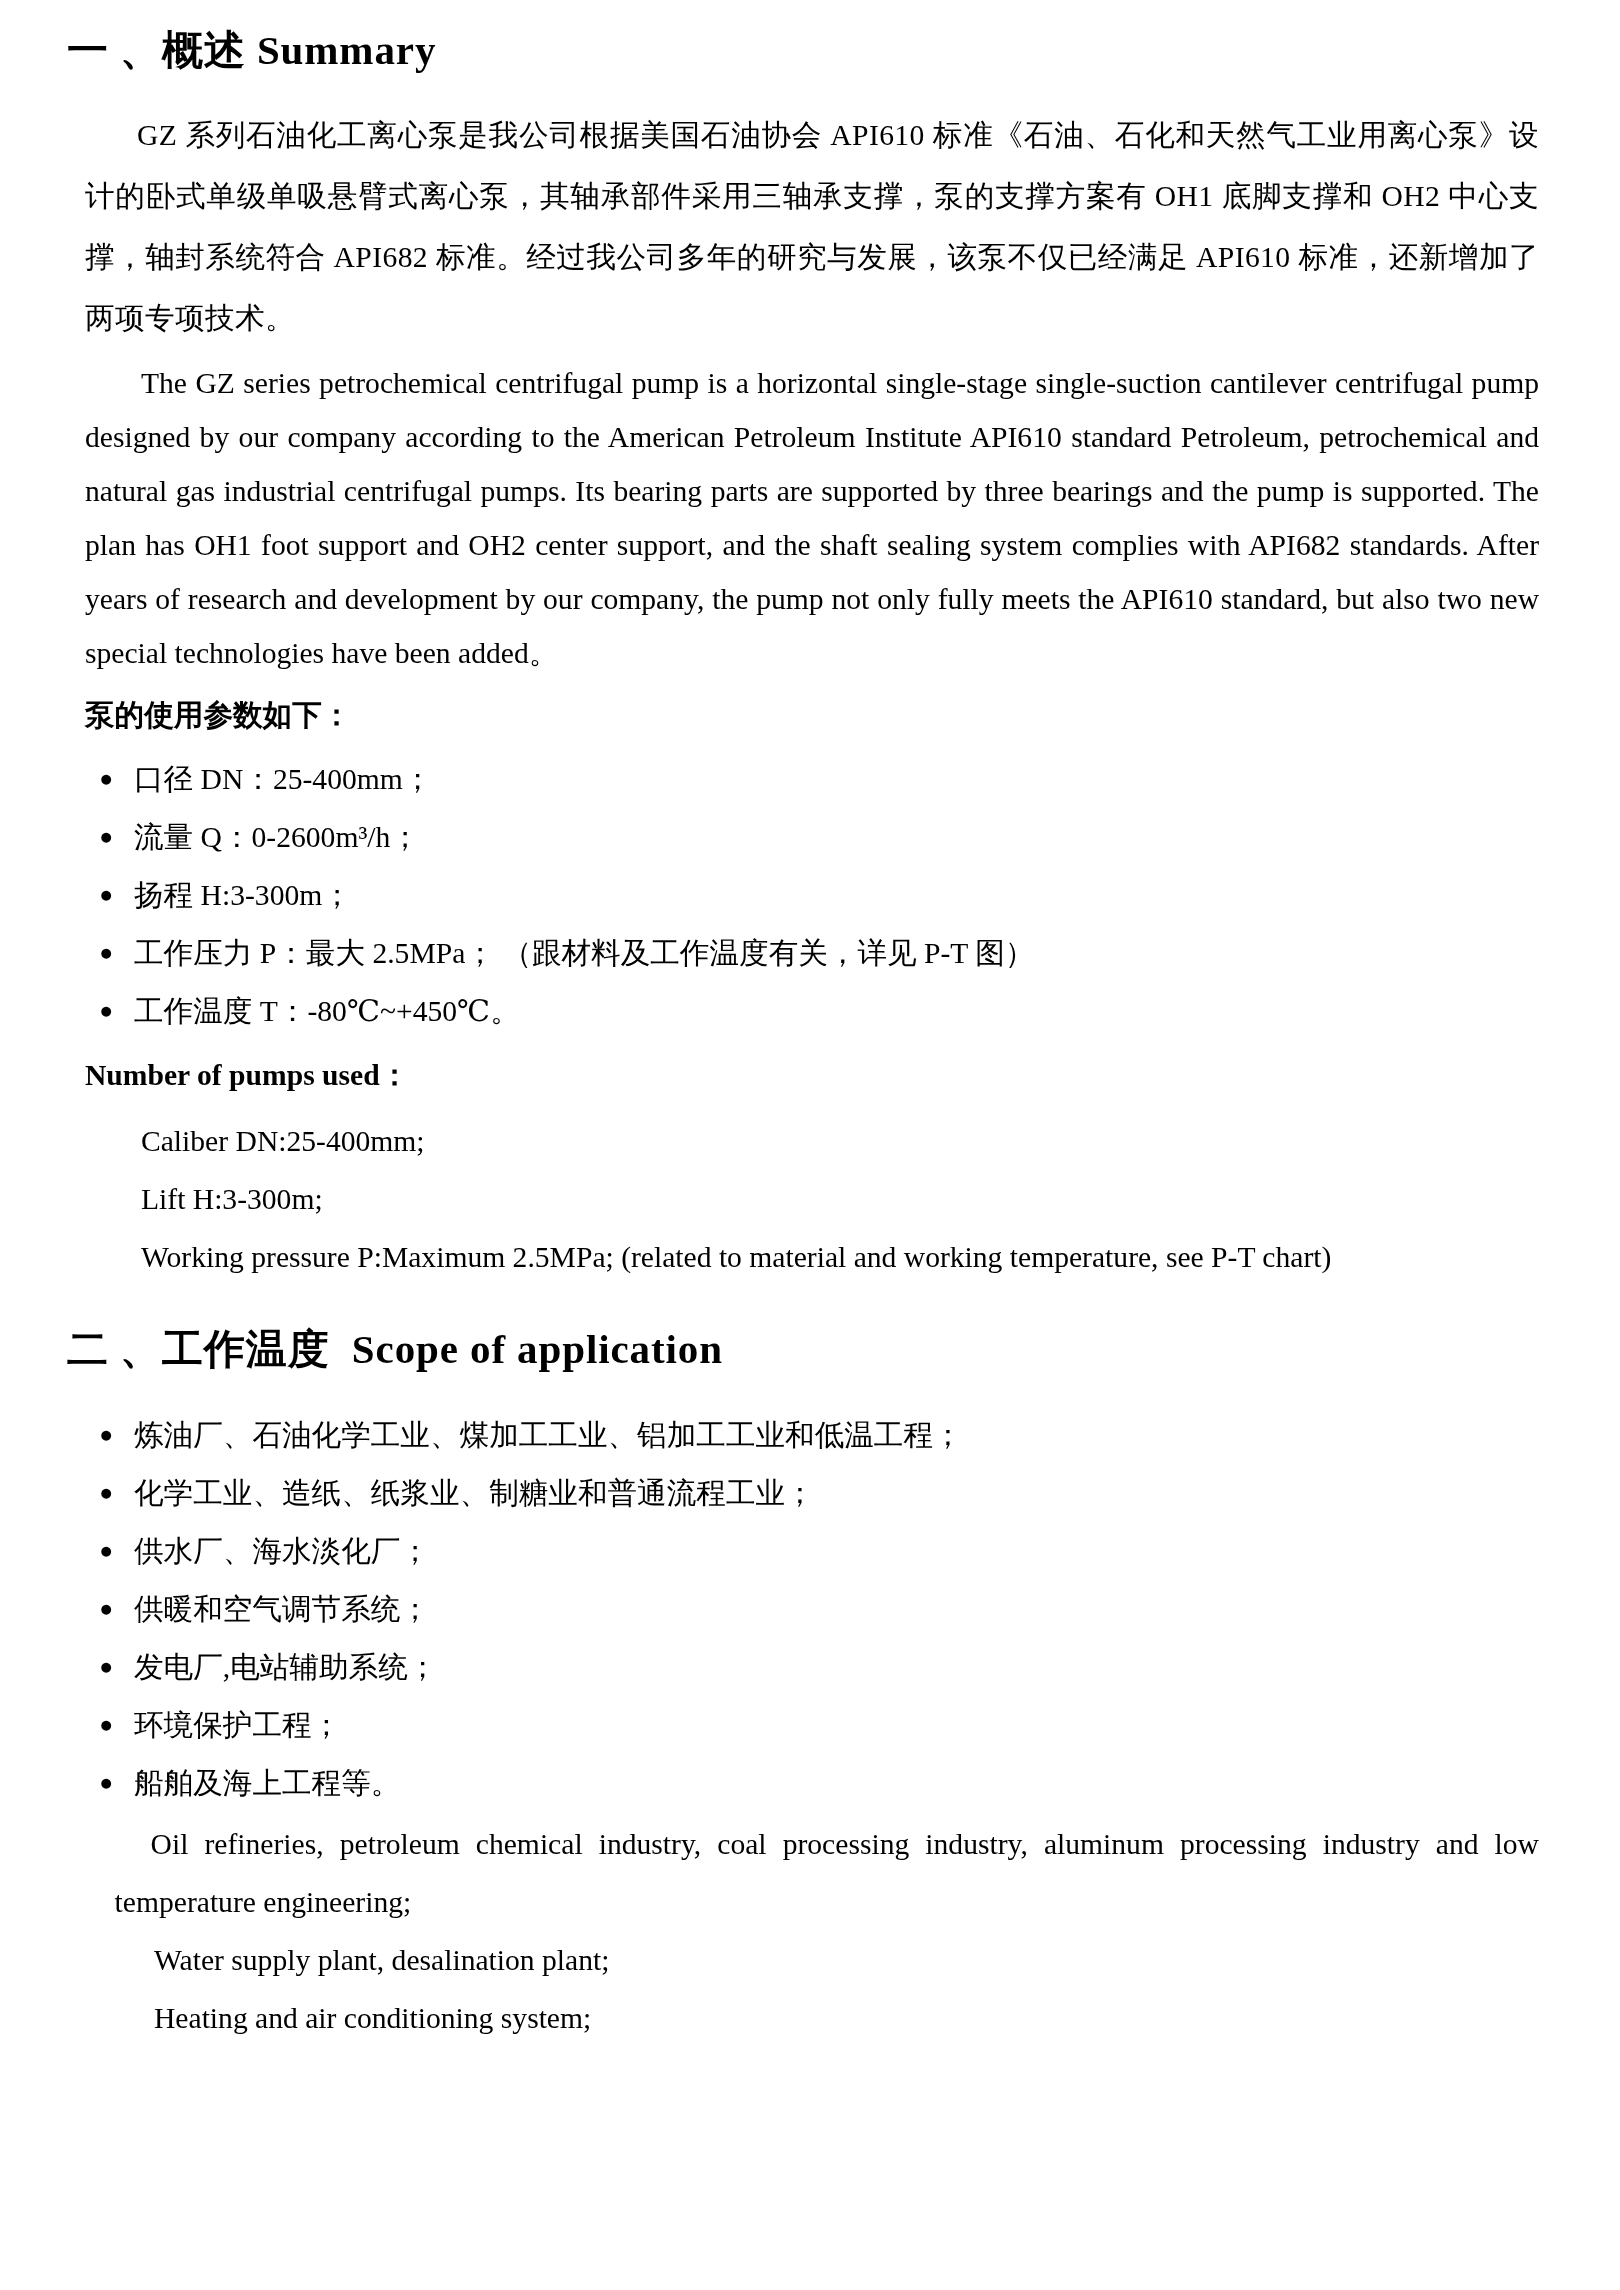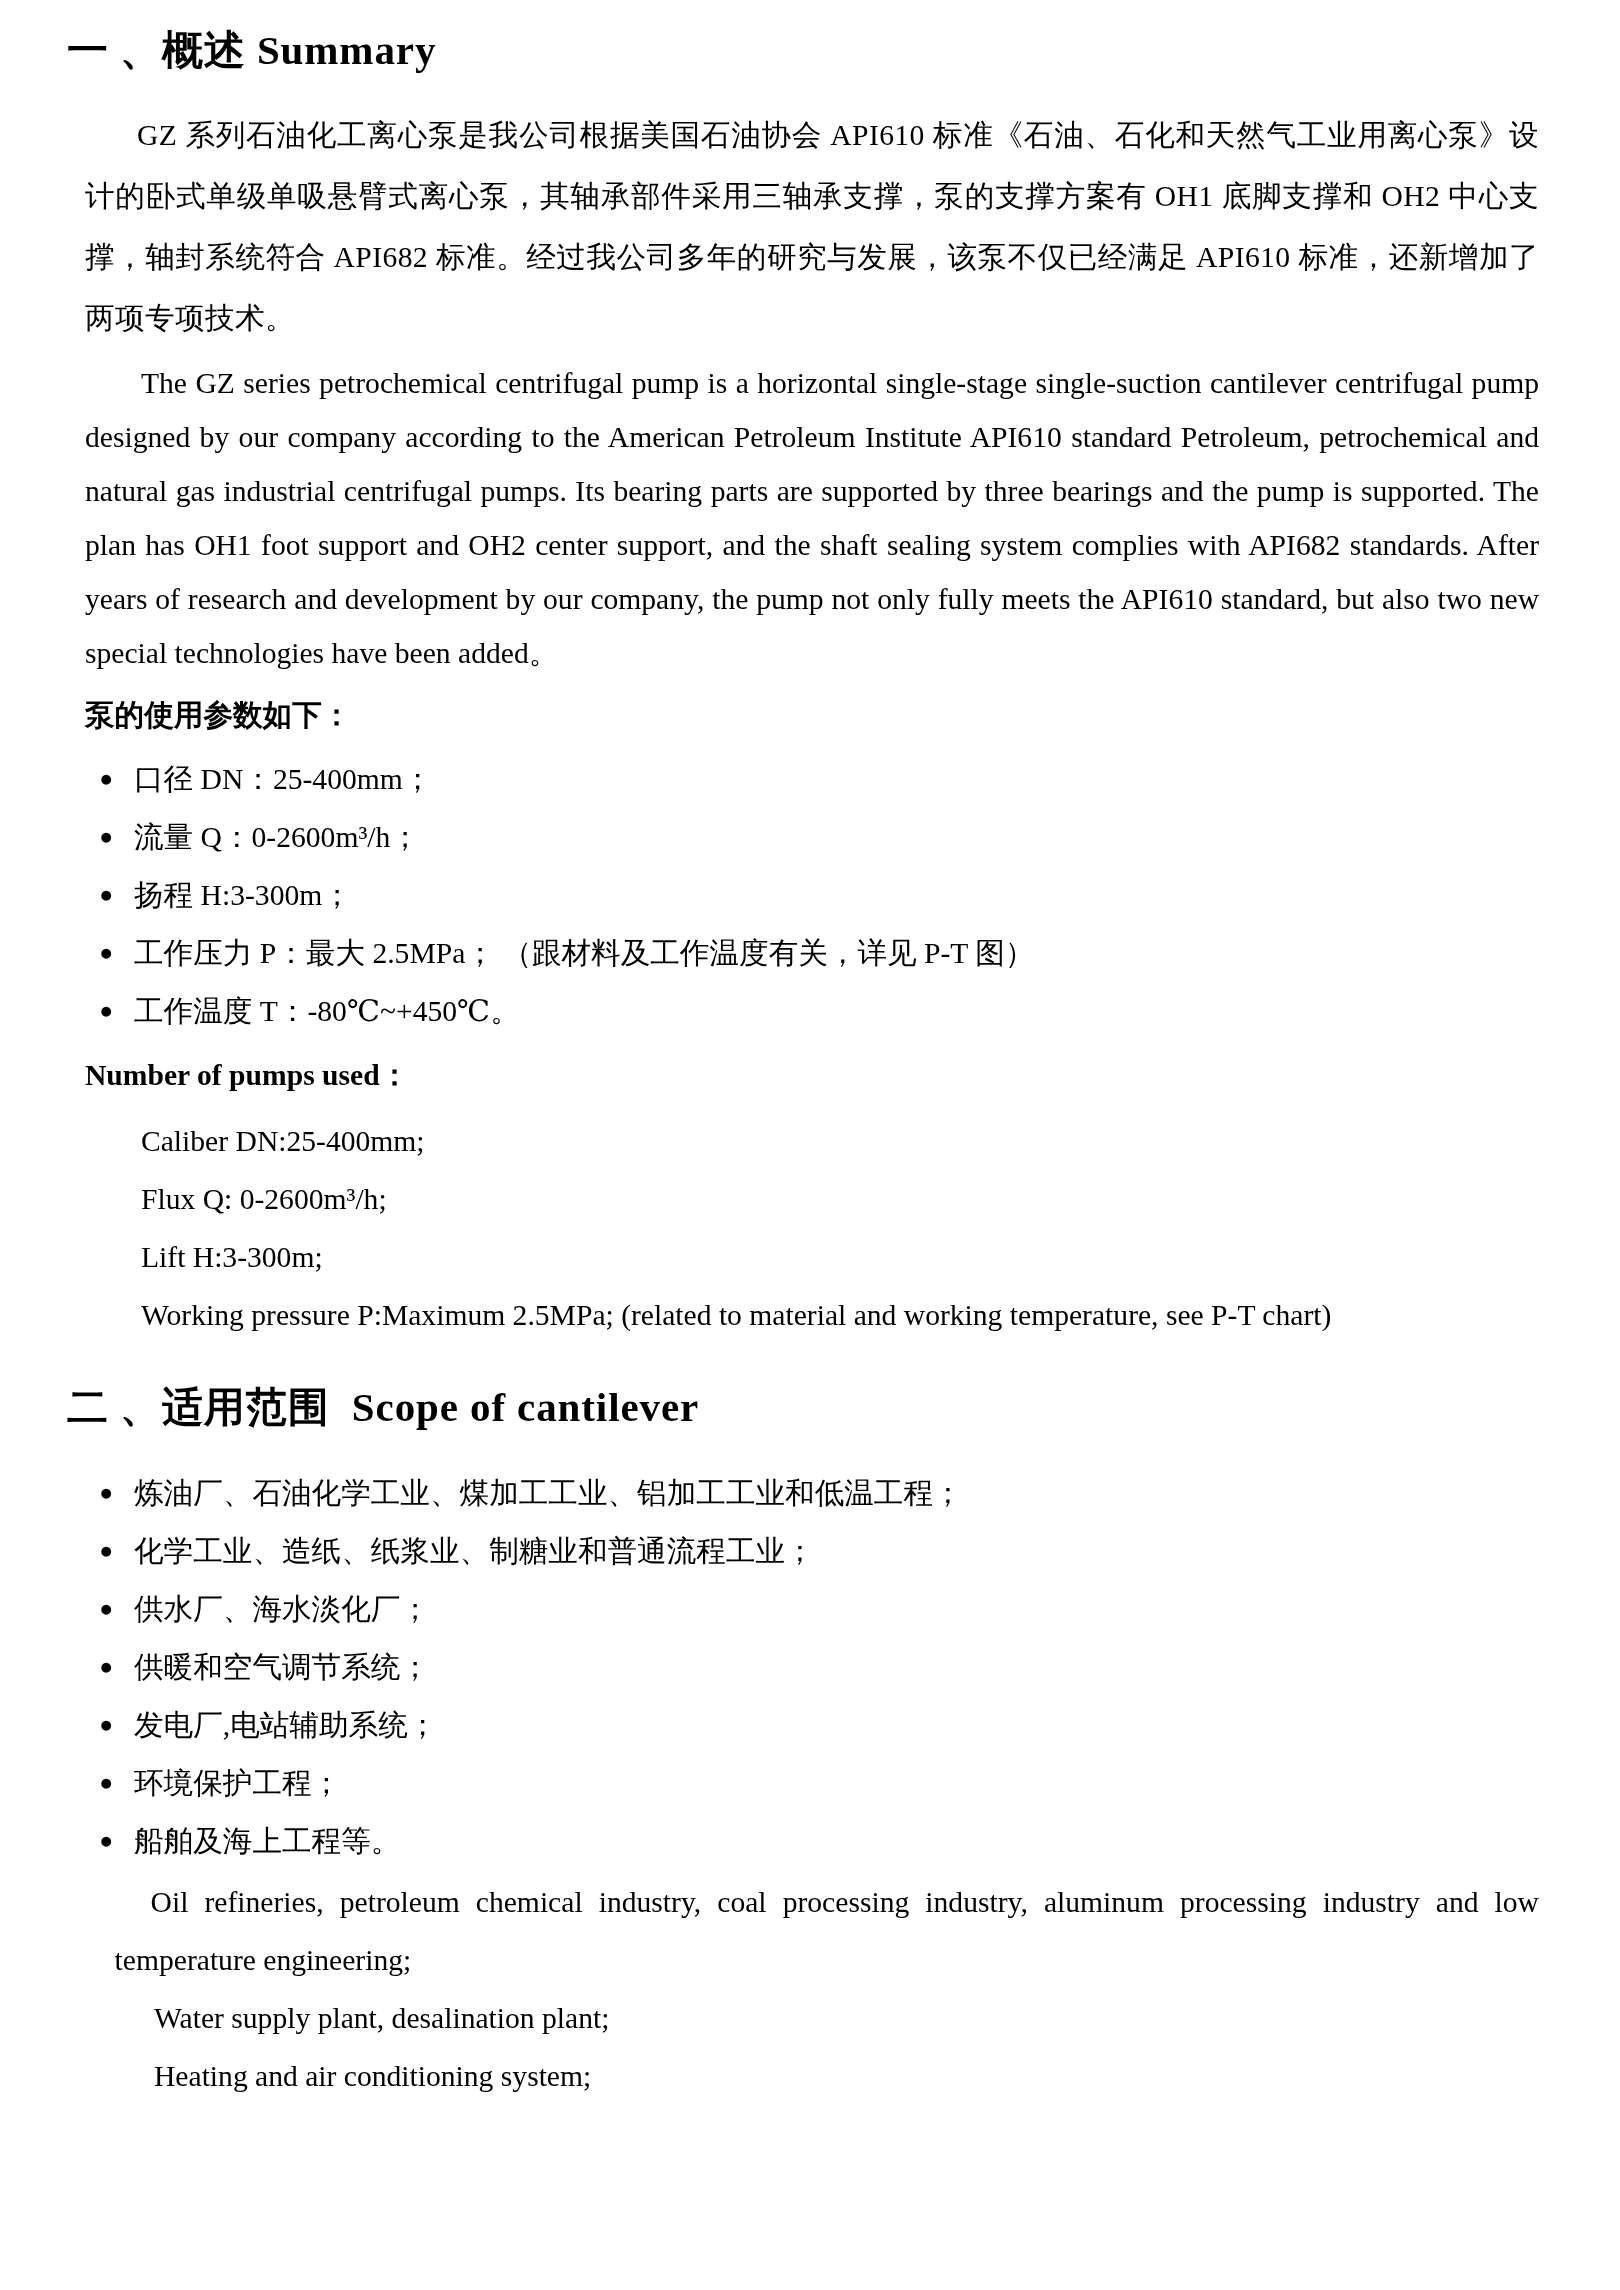--- a/index.html
+++ b/index.html
@@ -81,26 +81,25 @@
     <li>
       <span class="blt">●</span>
       <span>工作温度 T：-80℃~+450℃。</span>
     </li>
   </ul>
 
   <p class="subhead">Number of pumps used：</p>
 
   <div class="params-en">
     <p>Caliber DN:25-400mm;</p>
-    <p>Flux Q: 0-2600m³/h;</p>
     <p>Lift H:3-300m;</p>
     <p>Working pressure P:Maximum 2.5MPa; (related to material and working temperature, see P-T chart)</p>
   </div>
 
-  <h1 class="second">二 、适用范围  Scope of cantilever</h1>
+  <h1 class="second">二 、工作温度  Scope of application</h1>
 
   <ul class="blist">
     <li>
       <span class="blt">●</span>
       <span>炼油厂、石油化学工业、煤加工工业、铝加工工业和低温工程；</span>
     </li>
     <li>
       <span class="blt">●</span>
       <span>化学工业、造纸、纸浆业、制糖业和普通流程工业；</span>
     </li>

